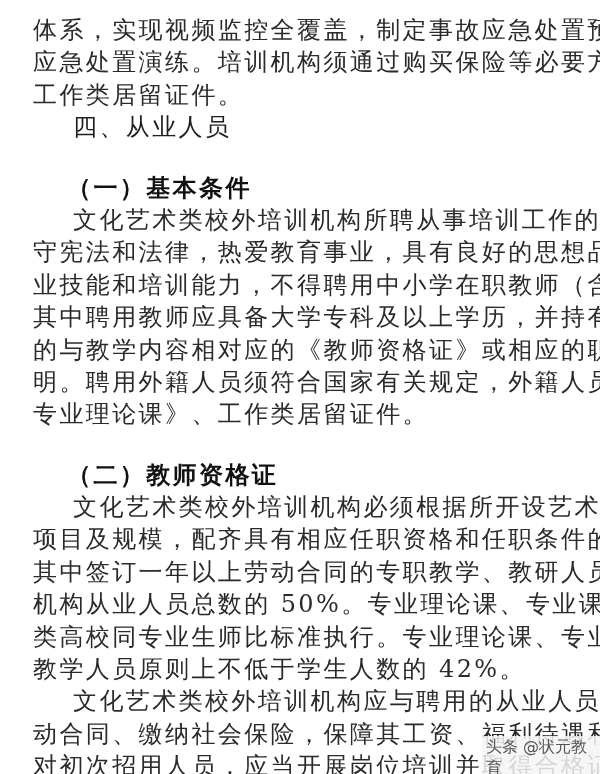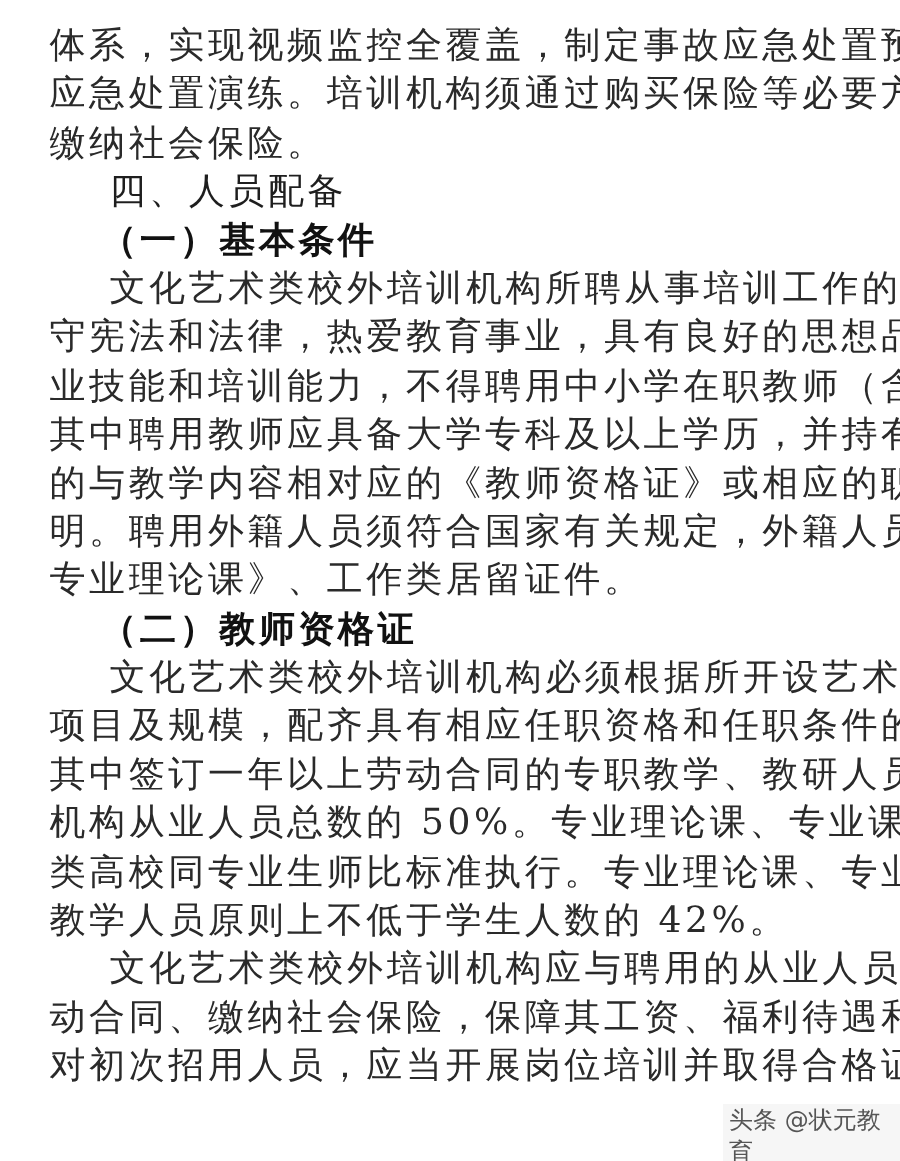--- a/index.html
+++ b/index.html
@@ -35,42 +35,43 @@
     .heading {
       padding-left: 40px;
       font-size: 24px;
       color: #1e1e1e;
     }
     .subheading {
       padding-left: 34px;
       font-weight: bold;
       font-size: 24px;
       color: #111111;
+      margin-top: 28px;
     }
     .watermark {
       position: absolute;
       left: 482px;
       top: 736px;
       font-family: "DejaVu Sans", "Liberation Sans", sans-serif;
       font-size: 16px;
       color: #555555;
       background: rgba(245,245,245,0.85);
       padding: 1px 6px 1px 4px;
       letter-spacing: 0;
     }
   </style>
 </head>
 <body>
 
 <div class="page">
   <div class="line">体系，实现视频监控全覆盖，制定事故应急处置预案并定期开展</div>
   <div class="line">应急处置演练。培训机构须通过购买保险等必要方式，防范和化</div>
-  <div class="line">缴纳社会保险。</div>
+  <div class="line">工作类居留证件。</div>
 
-  <div class="line heading">四、人员配备</div>
+  <div class="line heading">四、从业人员</div>
 
   <div class="line subheading">（一）基本条件</div>
   <div class="line indent">文化艺术类校外培训机构所聘从事培训工作的人员必须遵</div>
   <div class="line">守宪法和法律，热爱教育事业，具有良好的思想品德和相应的专</div>
   <div class="line">业技能和培训能力，不得聘用中小学在职教师（含教研人员）。</div>
   <div class="line">其中聘用教师应具备大学专科及以上学历，并持有政府部门颁发</div>
   <div class="line">的与教学内容相对应的《教师资格证》或相应的职业（专业）证</div>
   <div class="line">明。聘用外籍人员须符合国家有关规定，外籍人员应持有《外国</div>
   <div class="line">专业理论课》、工作类居留证件。</div>
 

